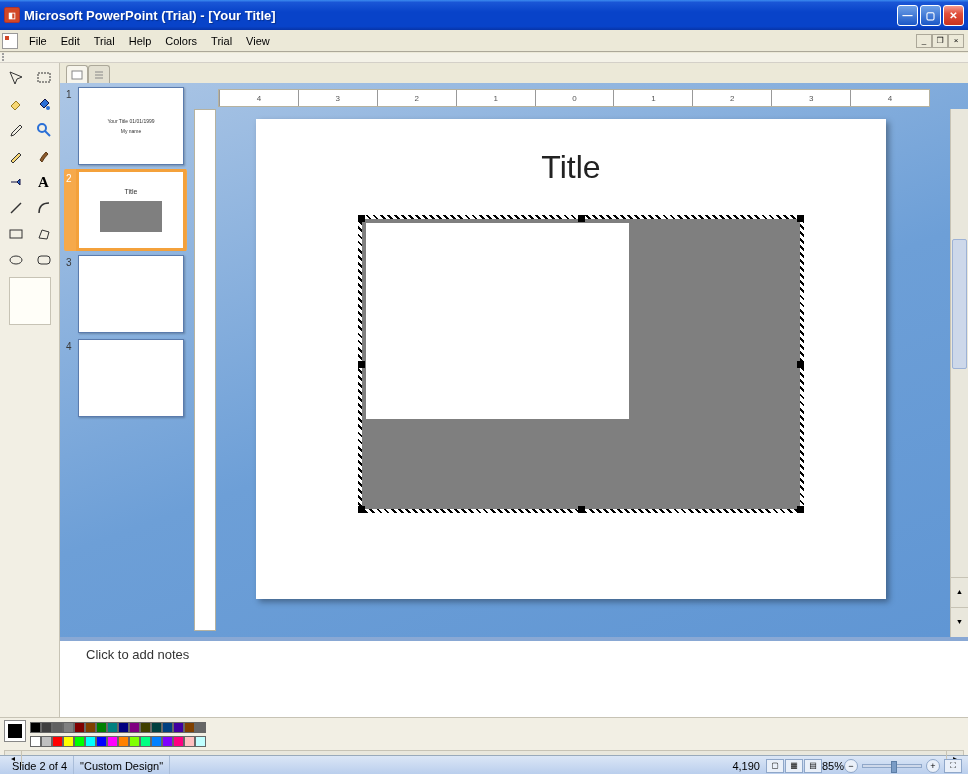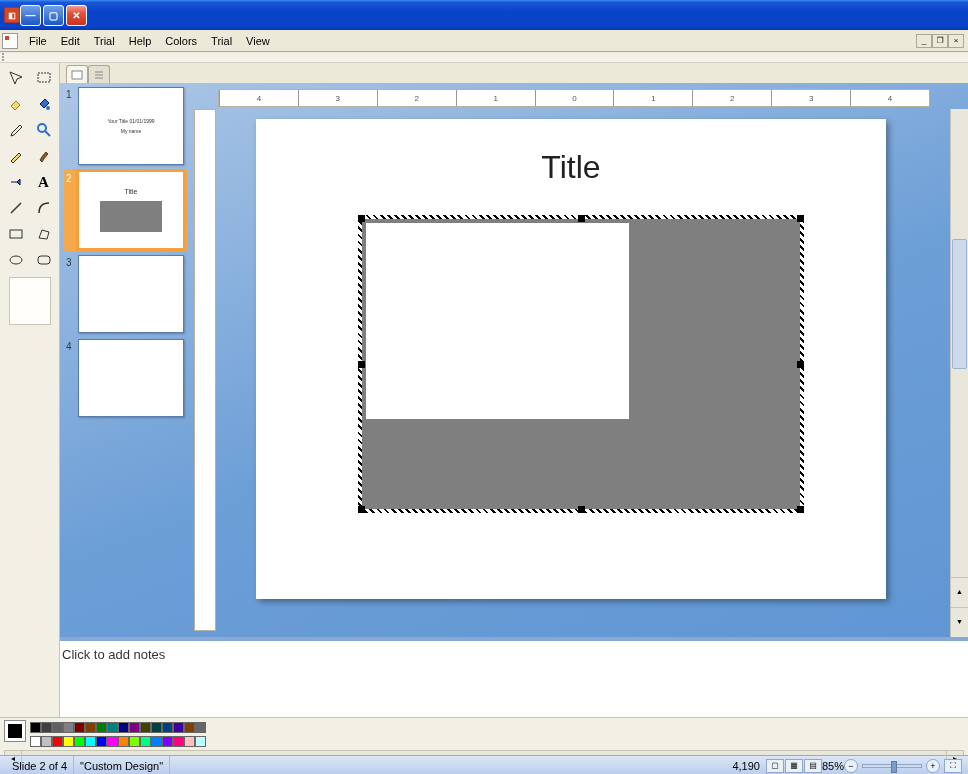--- a/index.html
+++ b/index.html
@@ -61,21 +61,21 @@
 .selborder { position:absolute; left:102px; top:96px; width:446px; height:298px; border:4px solid transparent; background: repeating-linear-gradient(45deg,#000 0 2px,#fff 2px 5px); padding:0;}
 .selborder::after{content:"";position:absolute;inset:0;background:#7f7f7f;}
 .selborder .innerwhite{position:absolute;left:4px;top:4px;width:263px;height:196px;background:#fff;z-index:2;}
 .handle{position:absolute;width:7px;height:7px;background:#000;z-index:3;}
 
 .vscroll { width:18px; background:#e9e7dc; border-left:1px solid #c7c3b5; margin:26px 0 0 0; position:relative;}
 .vscroll .thumbbar{position:absolute;top:130px;left:1px;right:1px;height:130px;background:#cdd8ea;border:1px solid #9db2d6;border-radius:2px;}
 .vscroll .nav{position:absolute;bottom:0;left:0;right:0;height:60px;display:flex;flex-direction:column;}
 .vscroll .navbtn{flex:1;border-top:1px solid #c7c3b5;display:flex;align-items:center;justify-content:center;font-size:8px;}
 
-.notespane { height:80px; background:#fff; border-top:4px solid #89a8d4; margin:0 0 0 0; padding:6px 2px; font-size:13px; color:#333;}
+.notespane { height:80px; background:#fff; border-top:4px solid #89a8d4; margin:0 0 0 0; padding:6px 26px; font-size:13px; color:#333;}
 
 
 .bottomzone { height:38px; background:#f2efe4; border-top:1px solid #c7c3b5; padding:2px 4px; font-size:10px;}
 .swatchrow { display:flex; gap:0; align-items:center; height:14px;}
 .bigswatch{width:22px;height:22px;border:1px solid #888;background:#fff;margin-right:4px;position:relative;}
 .bigswatch::after{content:"";position:absolute;inset:3px;background:#000;}
 .swatch { width:11px; height:11px; border:1px solid #666; }
 .hscrollbar{height:17px;background:#e9e7dc;border:1px solid #c7c3b5;margin-top:2px;display:flex;}
 .hscrollbar .btn{width:17px;border-right:1px solid #c7c3b5;display:flex;align-items:center;justify-content:center;font-size:8px;}
 .hscrollbar .track{flex:1;}
@@ -88,20 +88,21 @@
 .zoomctl{display:flex;align-items:center;gap:4px;}
 .zoombtn{width:14px;height:14px;border:1px solid #8fa7c9;border-radius:7px;background:#eaf0f9;display:flex;align-items:center;justify-content:center;font-size:9px;}
 .zoomslider{width:60px;height:4px;background:#cfd9ea;border:1px solid #8fa7c9;position:relative;}
 .zoomslider .knob{position:absolute;left:28px;top:-4px;width:6px;height:12px;background:#7a9cc6;border:1px solid #5c7ea6;}
 </style>
 </head>
 <body>
 
 <div class="titlebar">
   <div class="appicon">◧</div>
+  <div class="titletext">Microsoft PowerPoint (Trial) - [Your Title]</div>
   <div class="winbtns">
     <div class="winbtn min">—</div>
     <div class="winbtn max">▢</div>
     <div class="winbtn close">✕</div>
   </div>
 </div>
 
 <div class="menubar">
   <div class="docicon"></div>
   <div class="menuitem">File</div>

